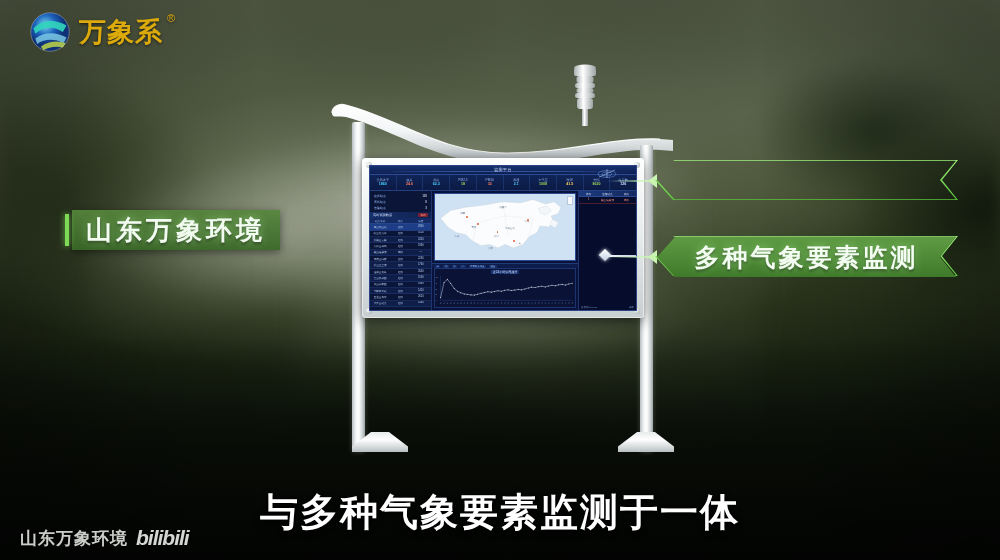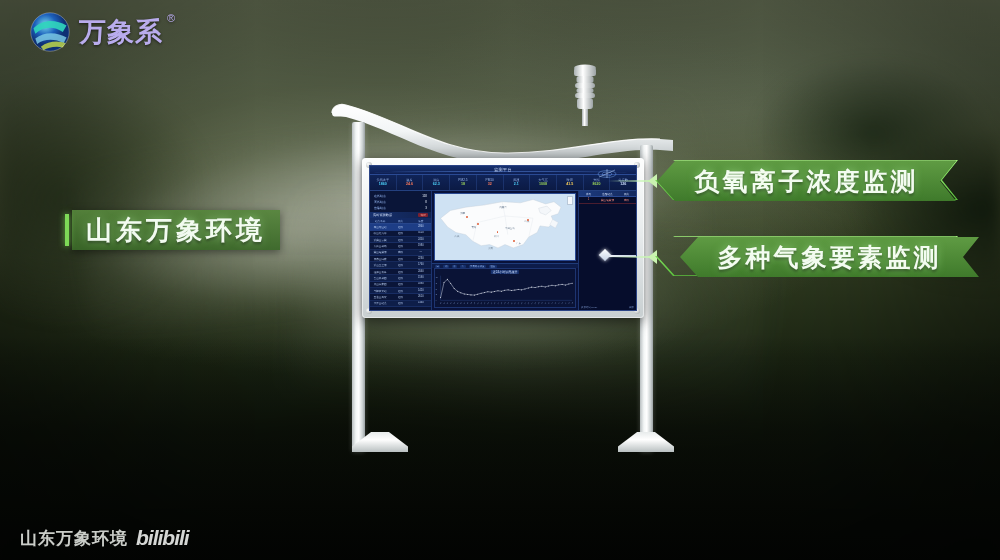--- a/index.html
+++ b/index.html
@@ -40,21 +40,21 @@
   }
   .bg-dark-bottom {
     position:absolute; left:0; right:0; bottom:0; height:40%;
     background:linear-gradient(180deg, rgba(10,14,8,0) 0%, rgba(8,12,7,.70) 42%, rgba(4,6,4,.97) 100%);
   }
   .bg-vig { position:absolute; inset:0; box-shadow:inset 0 0 200px 60px rgba(0,0,0,.55); }
 
   
   .logo { position:absolute; left:28px; top:10px; display:flex; align-items:center; gap:7px; opacity:.92; }
   .logo-globe { width:44px; height:44px; position:relative; }
-  .logo-text { position:relative; color:#c4b5fd; font-size:27px; font-weight:bold; letter-spacing:1px;
+  .logo-text { position:relative; color:#eab308; font-size:27px; font-weight:bold; letter-spacing:1px;
                text-shadow:0 1px 3px rgba(0,0,0,.65); }
   .logo-reg { position:absolute; right:-13px; top:-2px; font-size:11px; font-weight:normal; }
 
   
   .sign { position:absolute; left:330px; top:60px; width:345px; height:400px; }
 
   .arch { position:absolute; left:0; top:35px; width:345px; height:70px; }
 
   .post { position:absolute; width:13px; background:linear-gradient(90deg,#b9bfc1 0%,#f3f6f6 30%,#ffffff 52%,#cdd3d4 80%,#9aa1a3 100%);
           border-radius:2px; box-shadow:0 0 5px rgba(255,255,255,.22); }
@@ -581,30 +581,28 @@
     </div>
   </div>
 
   <div class="lbl-left" style="left:72px; top:210px; height:40px;">
     <span>山东万象环境</span>
   </div>
 
   <div class="connector" style="left:608px; top:180px; width:42px;"></div>
   <div class="lbl-arrow" style="left:648px; top:174px;"></div>
   <div class="lbl-right-ring" style="left:655px; top:160px; width:303px;"></div>
-  <div class="lbl-right" style="left:657px; top:161px; width:299px;">
-    <span>负氧离子浓度监测</span>
-  </div>
 
   <div class="connector" style="left:608px; top:256px; width:42px;"></div>
   <div class="lbl-arrow" style="left:648px; top:250px;"></div>
   <div class="lbl-right-ring" style="left:655px; top:236px; width:303px;"></div>
-  <div class="lbl-right" style="left:680px; top:237px; width:299px;">
+  <div class="lbl-right" style="left:657px; top:237px; width:299px;">
     <span>多种气象要素监测</span>
   </div>
 
+  <div class="subtitle">与多种气象要素监测于一体</div>
 
   <div class="watermark">
     <span class="wm-text">山东万象环境</span>
     <span class="wm-bili">bilibili</span>
   </div>
 
 </div>
 
 </body></html>

